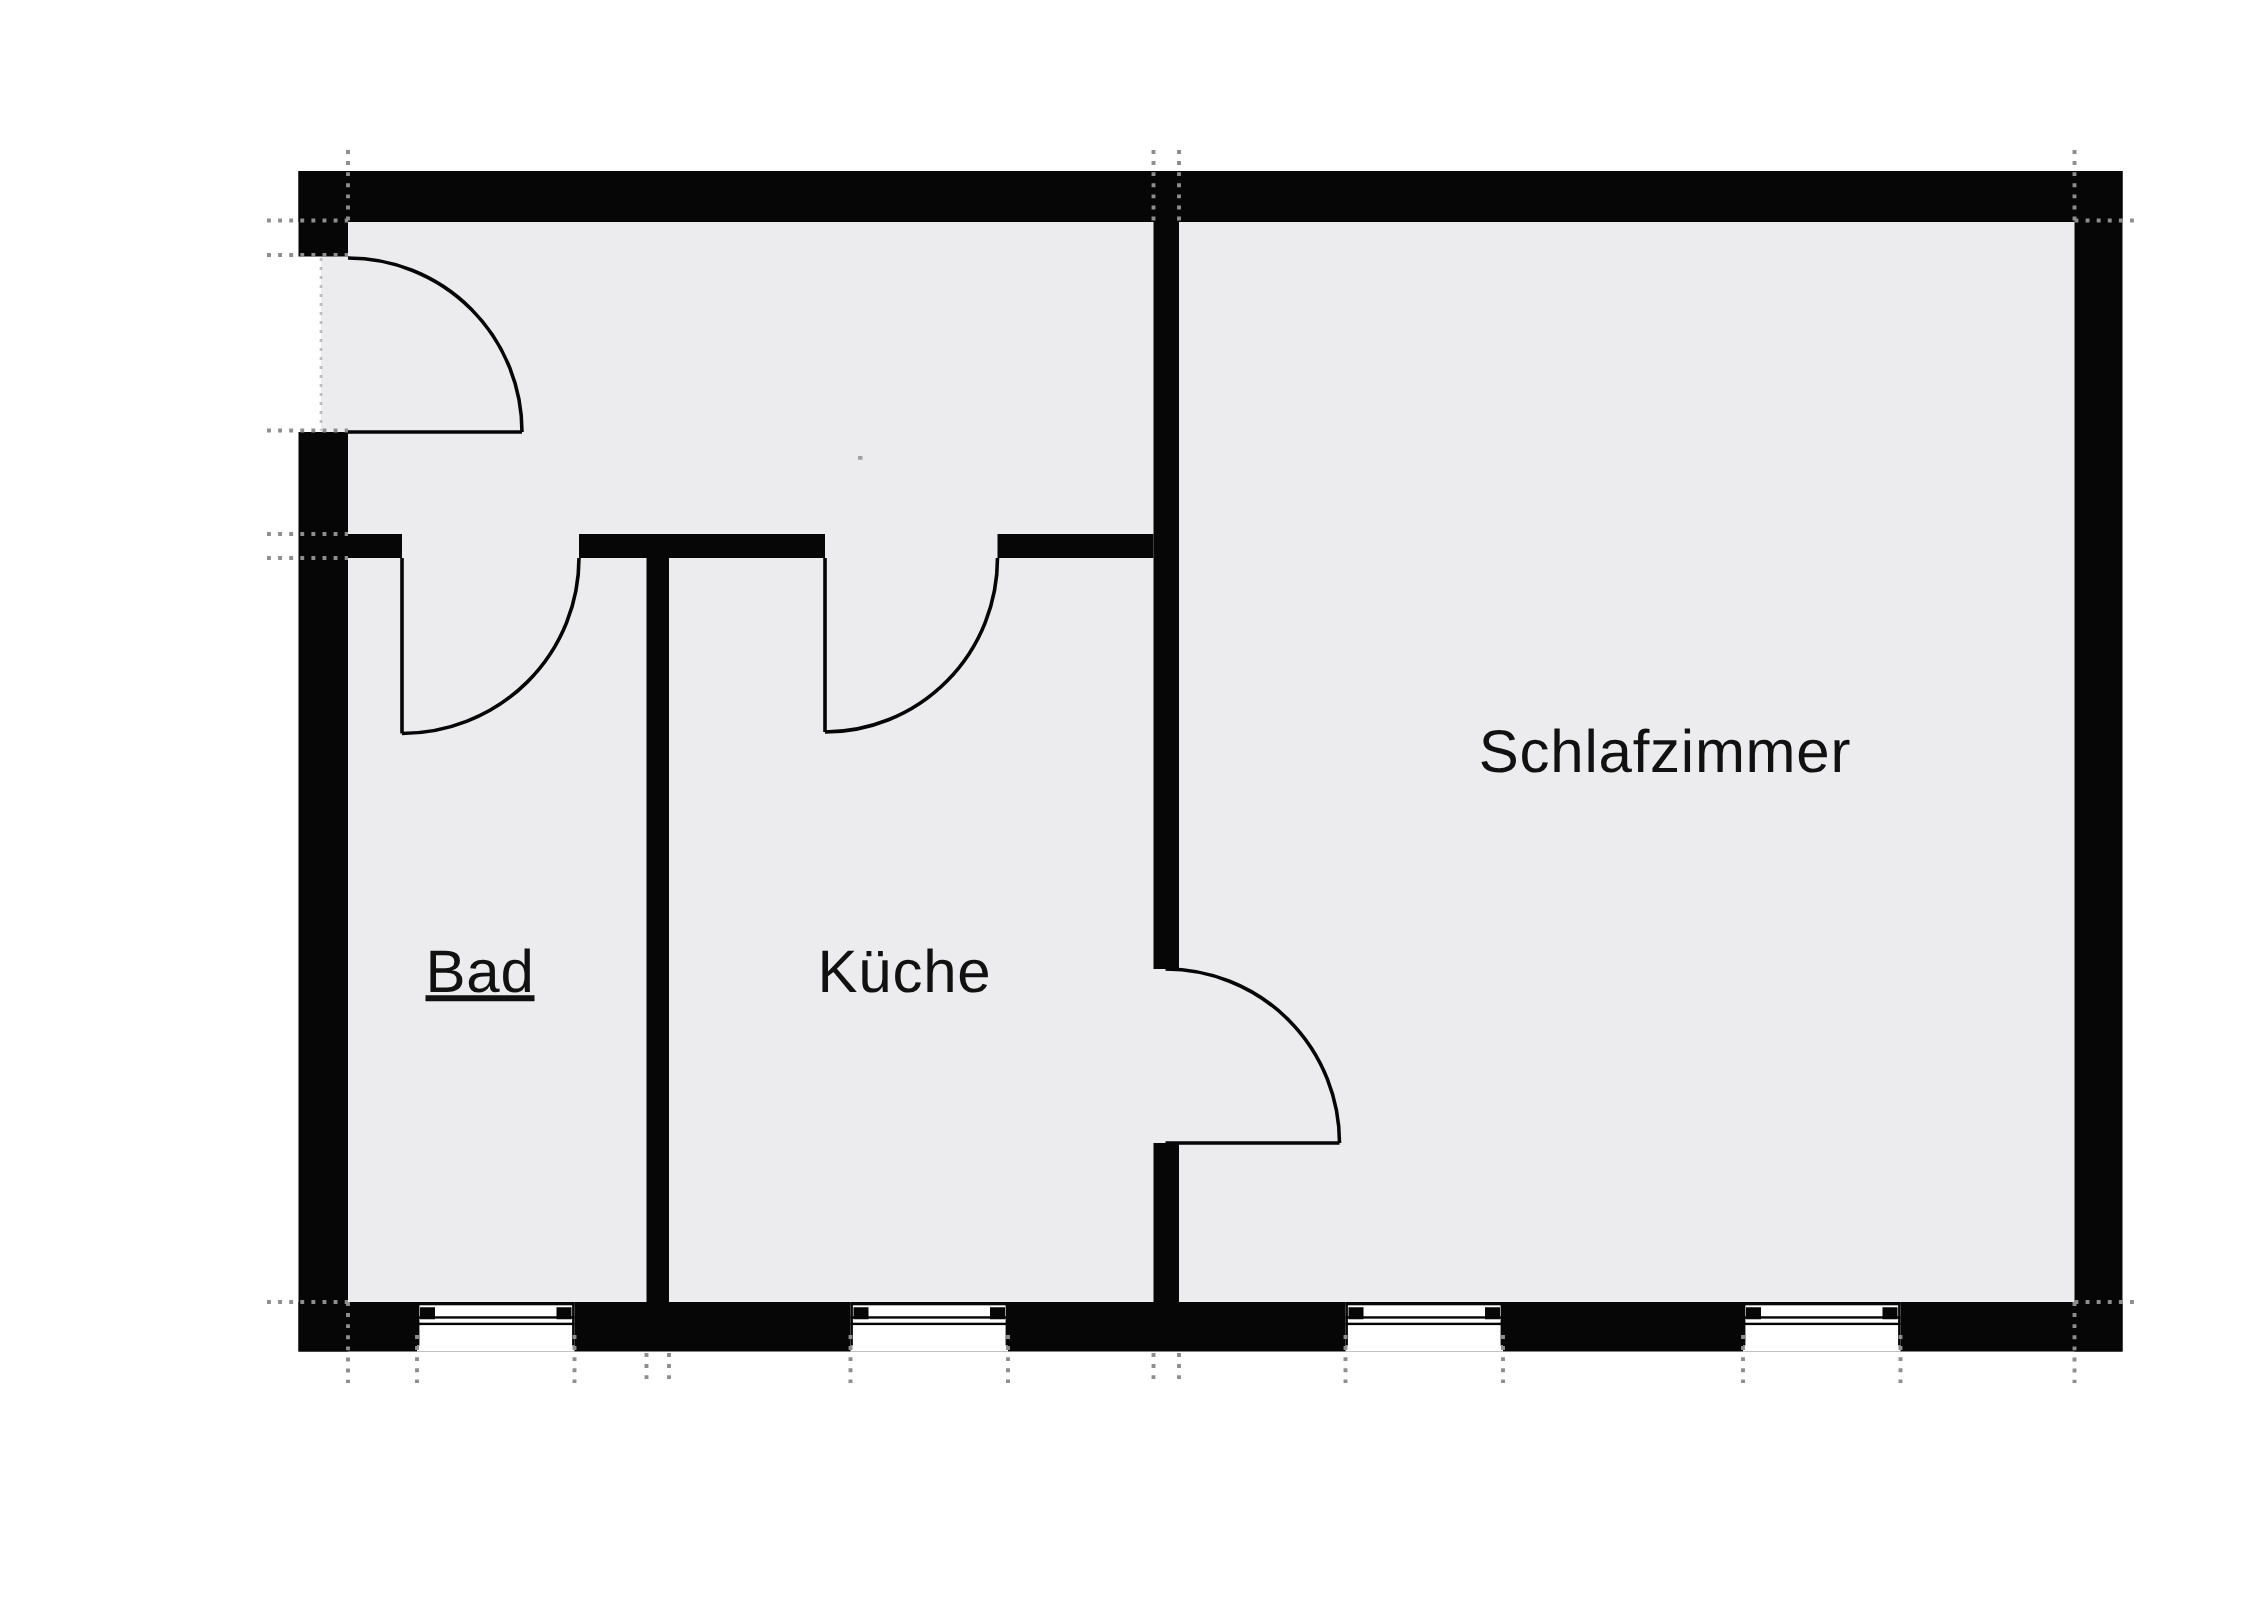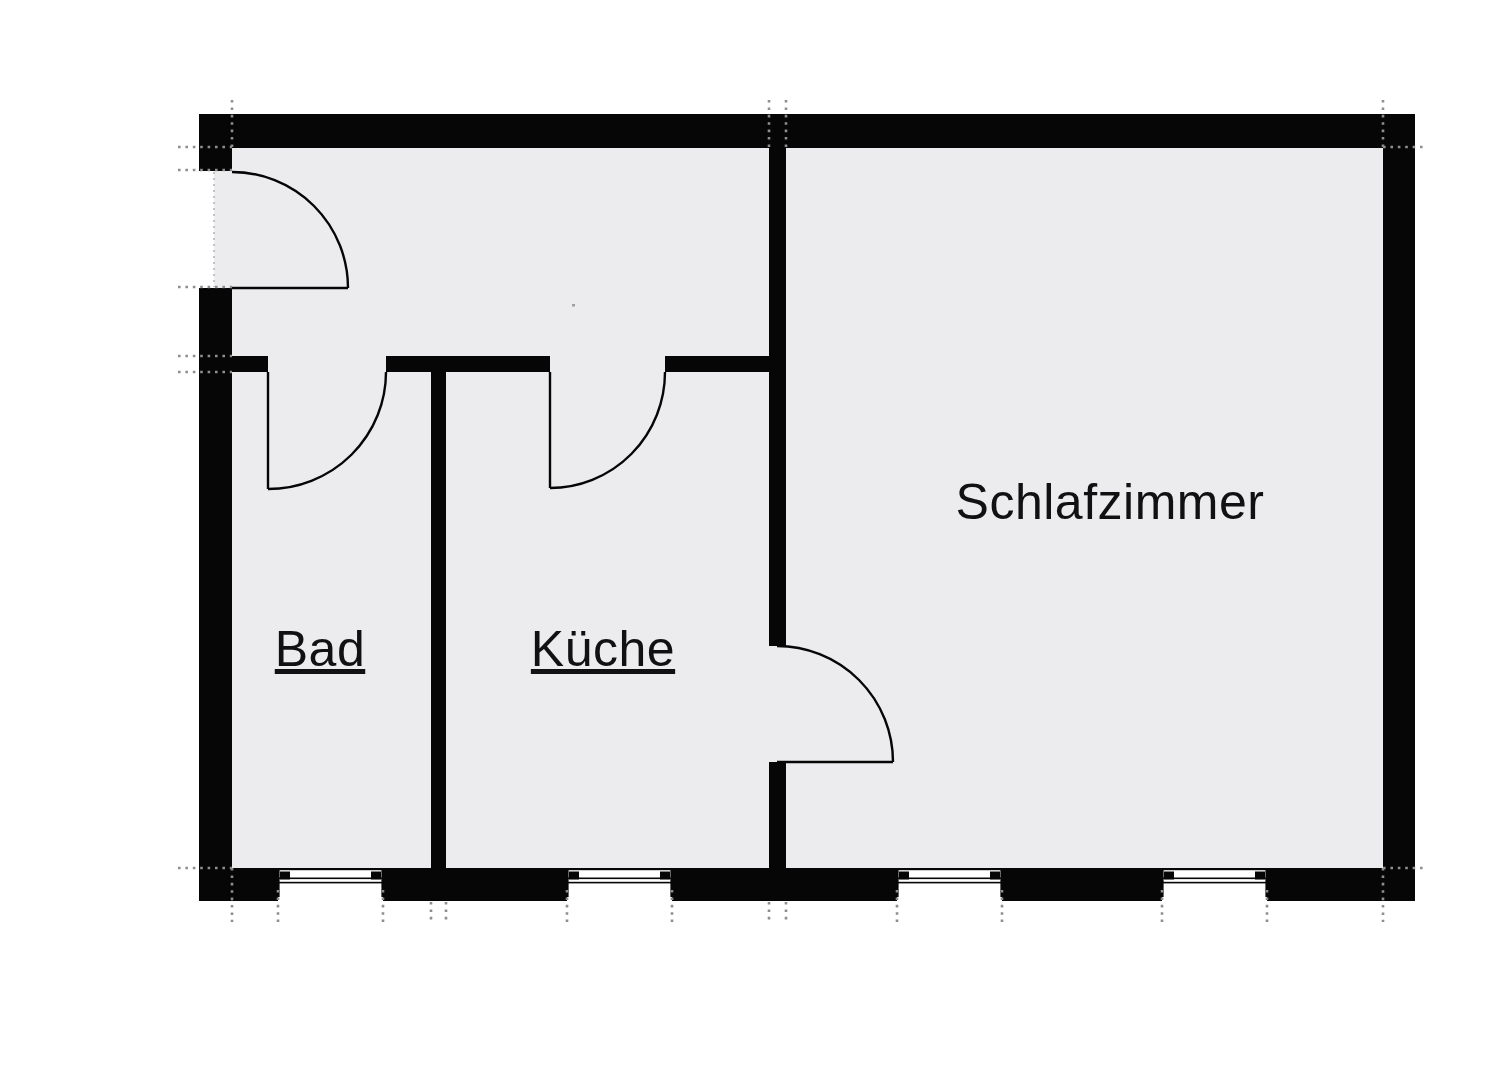--- a/index.html
+++ b/index.html
@@ -23,21 +23,21 @@
   .roomhit { fill: transparent; }
   .door    { stroke: var(--wall, #060606); stroke-width: 2.4; fill: none; }
   .guide   { stroke: var(--guide, #8e8e8e); stroke-width: 2.6; stroke-dasharray: 2.6 4.8; fill: none; }
   .guide-light { stroke: #bdbdbd; stroke-width: 1.8; stroke-dasharray: 2 4; fill: none; }
   .win-bg  { fill: #ffffff; }
   .win-ln  { fill: var(--wall, #060606); }
   .artifact { fill: #a0a0a0; }
   .room-label {
     position: absolute;
     transform: translate(-50%, -50%);
-    font-size: 50px;
+    font-size: 40px;
     letter-spacing: 0.5px;
     color: var(--label, #111111);
     white-space: nowrap;
   }
 </style>
 </head>
 <body>
 
 <div class="stage">
 
@@ -130,16 +130,16 @@
       <path class="guide" d="M 431 902 V 922"></path>
       <path class="guide" d="M 446 902 V 922"></path>
       <path class="guide" d="M 769 902 V 922"></path>
       <path class="guide" d="M 786 902 V 922"></path>
     </g>
 
     <rect class="artifact" x="572" y="304" width="3" height="2.5"></rect>
   </svg>
 
   <div class="room-label" style="left:320px; top:649px;text-decoration:underline;">Bad</div>
-  <div class="room-label" style="left:603px; top:649px;text-decoration:underline;">Küche</div>
+  <div class="room-label" style="left:603px; top:649px;">Küche</div>
   <div class="room-label" style="left:1110px; top:502px;">Schlafzimmer</div>
 
 </div>
 
 </body></html>

